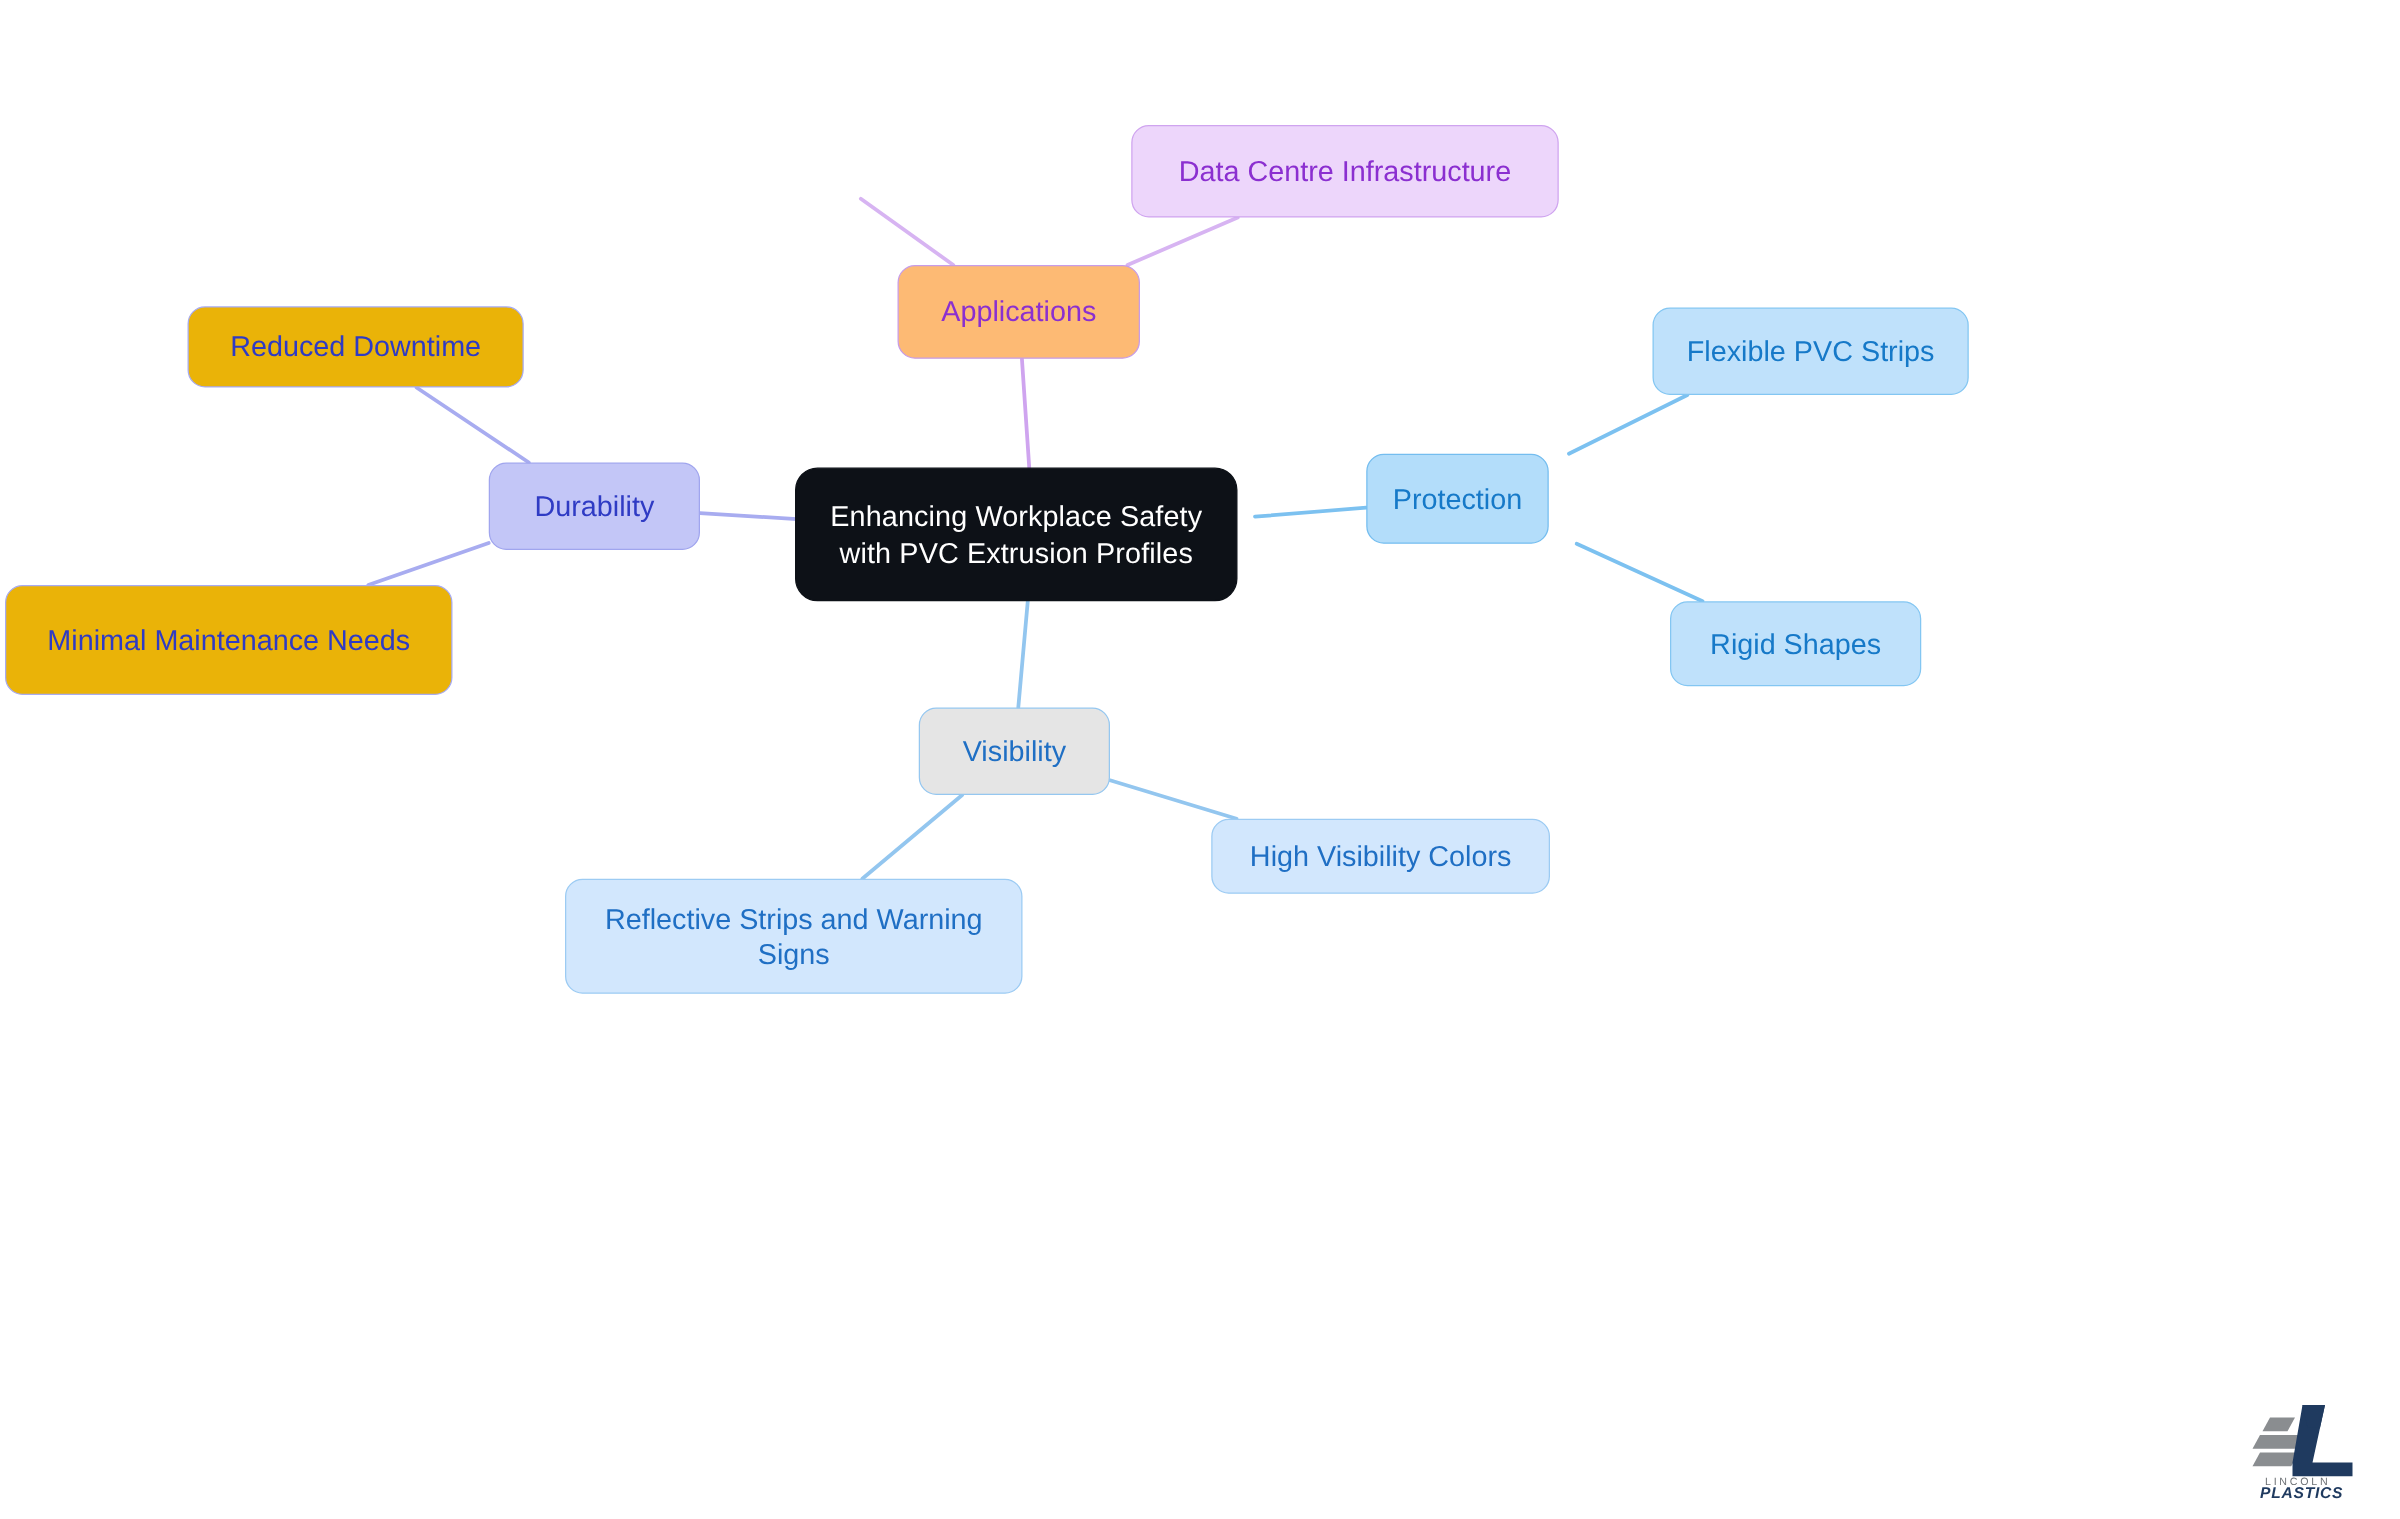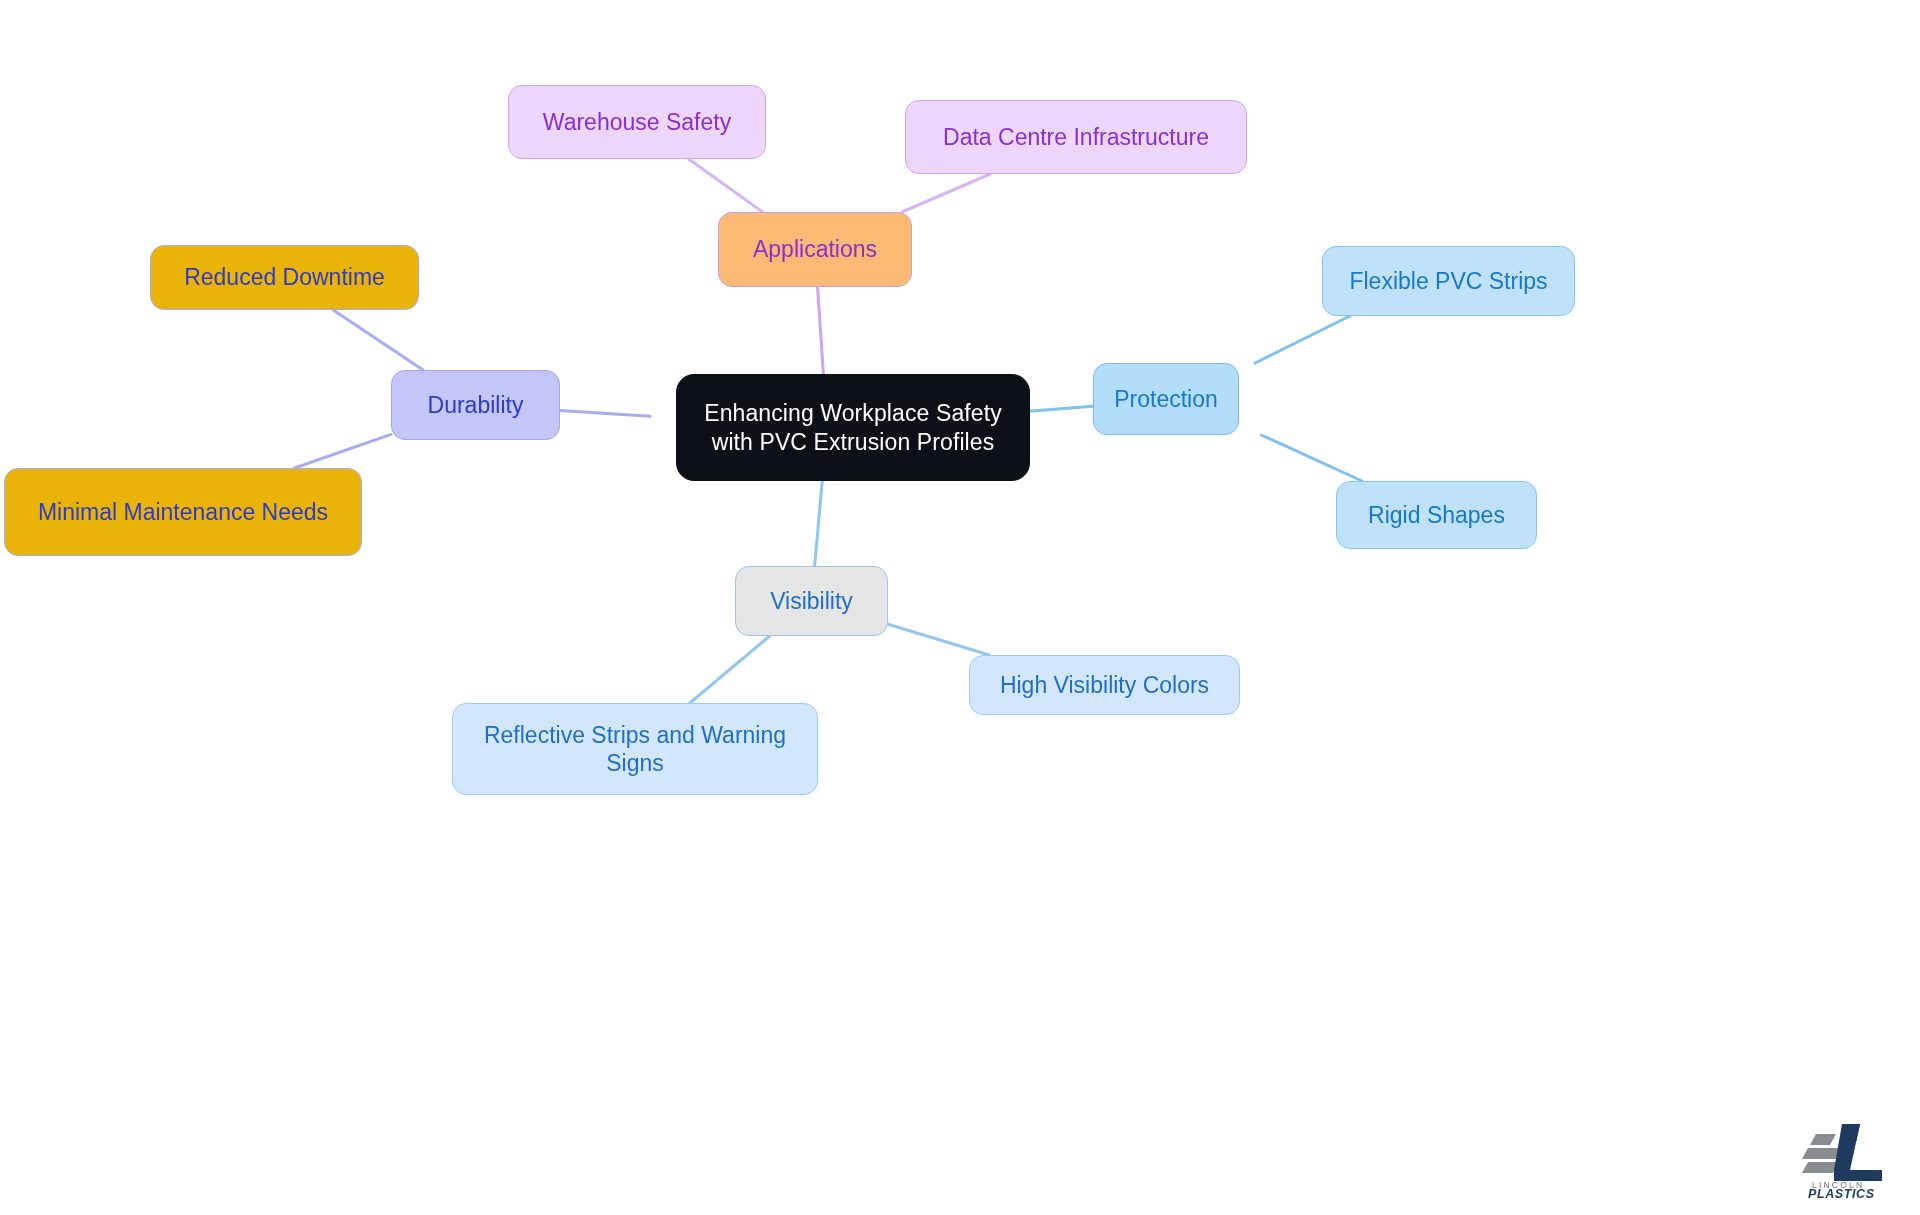--- a/index.html
+++ b/index.html
@@ -120,26 +120,25 @@
       <line x1="423.0686274509804" y1="370" x2="333.1862745098039" y2="310" stroke="#a8acf0" stroke-width="3" stroke-linecap="round"></line>
       <line x1="391" y1="434.43087971274684" x2="294.6185567010309" y2="468" stroke="#a8acf0" stroke-width="3" stroke-linecap="round"></line>
       <line x1="1004" y1="413.3101265822785" x2="1093" y2="406.17510548523205" stroke="#7cc1f0" stroke-width="3" stroke-linecap="round"></line>
       <line x1="1255.1101694915255" y1="363" x2="1349.906779661017" y2="316" stroke="#7cc1f0" stroke-width="3" stroke-linecap="round"></line>
       <line x1="1261.3275862068965" y1="435" x2="1362.0517241379312" y2="481" stroke="#7cc1f0" stroke-width="3" stroke-linecap="round"></line>
       <line x1="822.2204610951009" y1="481" x2="814.6268011527377" y2="566" stroke="#93c6ef" stroke-width="3" stroke-linecap="round"></line>
       <line x1="769.7601351351351" y1="636" x2="689.8581081081081" y2="703" stroke="#93c6ef" stroke-width="3" stroke-linecap="round"></line>
       <line x1="888" y1="624.2372013651877" x2="989.2752808988764" y2="655" stroke="#93c6ef" stroke-width="3" stroke-linecap="round"></line>
     </svg>
 
-  <div class="node root" id="n-root" style="left: 676px; top: 374px; width: 354px; height: 107px;">Enhancing Workplace Safety
+  <div class="node root" id="n-root" style="left: 636px; top: 374px; width: 354px; height: 107px;">Enhancing Workplace Safety
 with PVC Extrusion Profiles</div>
 
   <div class="node branch fill-purple-strong" id="n-applications" style="left: 718px; top: 212px; width: 194px; height: 75px;">Applications</div>
 
-  <div class="node leaf fill-purple-light" id="n-warehouse-safety" style="left: 508px; top: 85px; width: 258px; height: 74px;">Warehouse Safety</div>
 
   <div class="node leaf fill-purple-light" id="n-data-centre-infrastructure" style="left: 905px; top: 100px; width: 342px; height: 74px;">Data Centre Infrastructure</div>
 
   <div class="node branch fill-peri-strong" id="n-durability" style="left: 391px; top: 370px; width: 169px; height: 70px;">Durability</div>
 
   <div class="node leaf fill-peri-light" id="n-reduced-downtime" style="left: 150px; top: 245px; width: 269px; height: 65px;">Reduced Downtime</div>
 
   <div class="node leaf fill-peri-light" id="n-minimal-maintenance-needs" style="left: 4px; top: 468px; width: 358px; height: 88px;">Minimal Maintenance Needs</div>
 
   <div class="node branch fill-sky-strong" id="n-protection" style="left: 1093px; top: 363px; width: 146px; height: 72px;">Protection</div>

